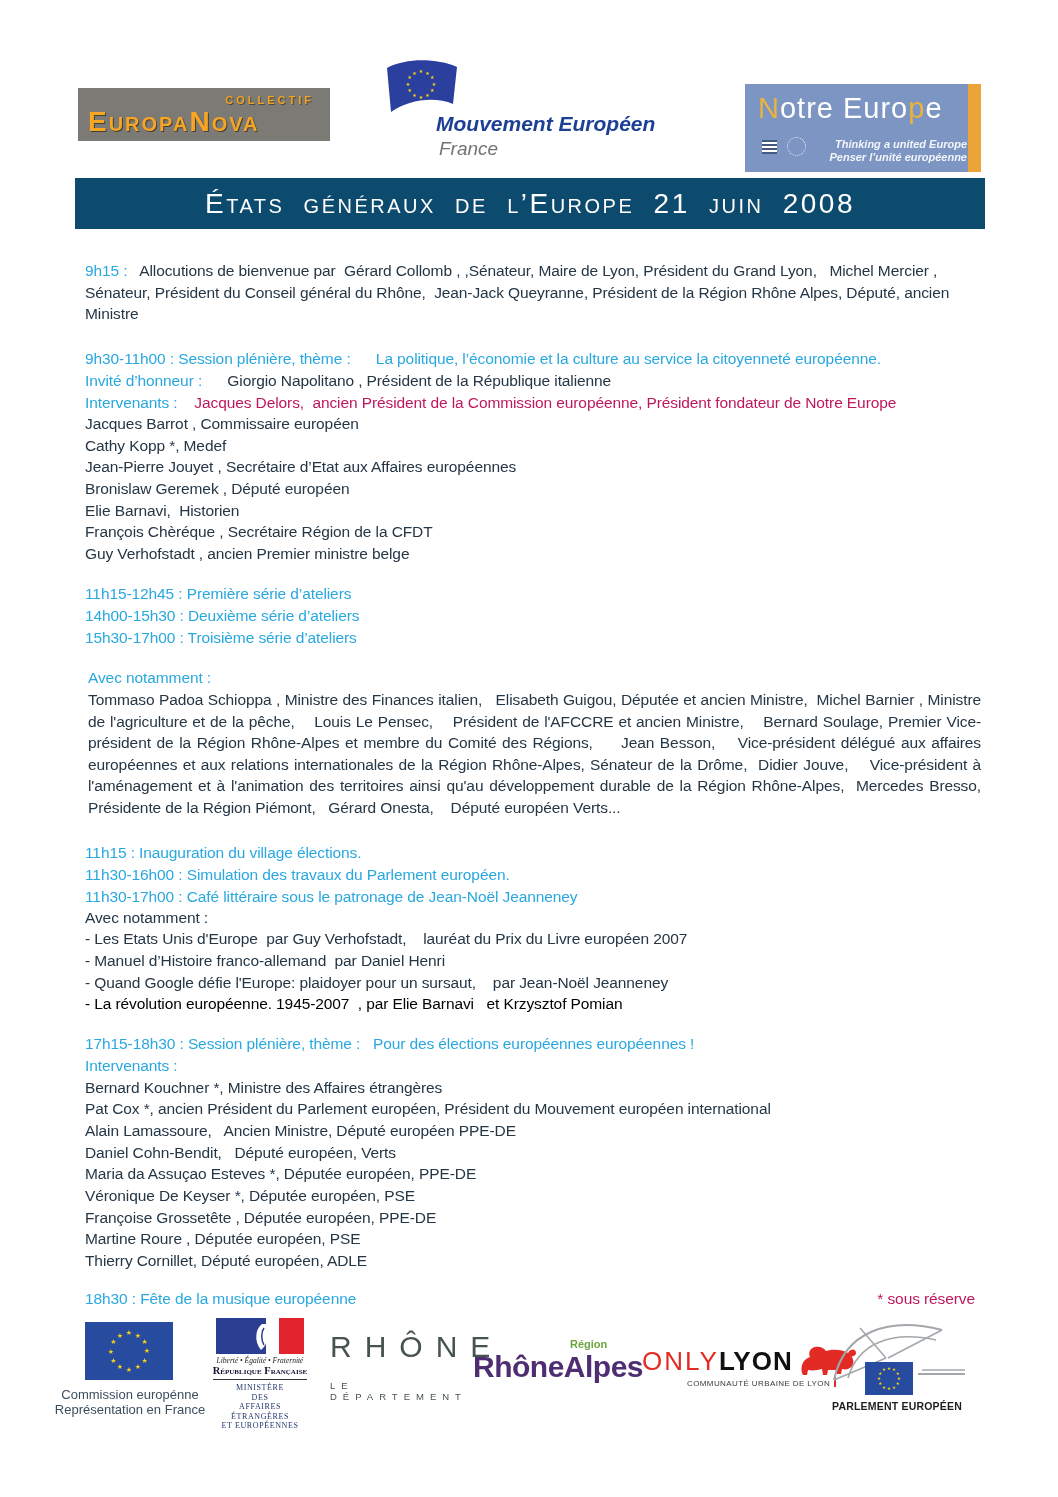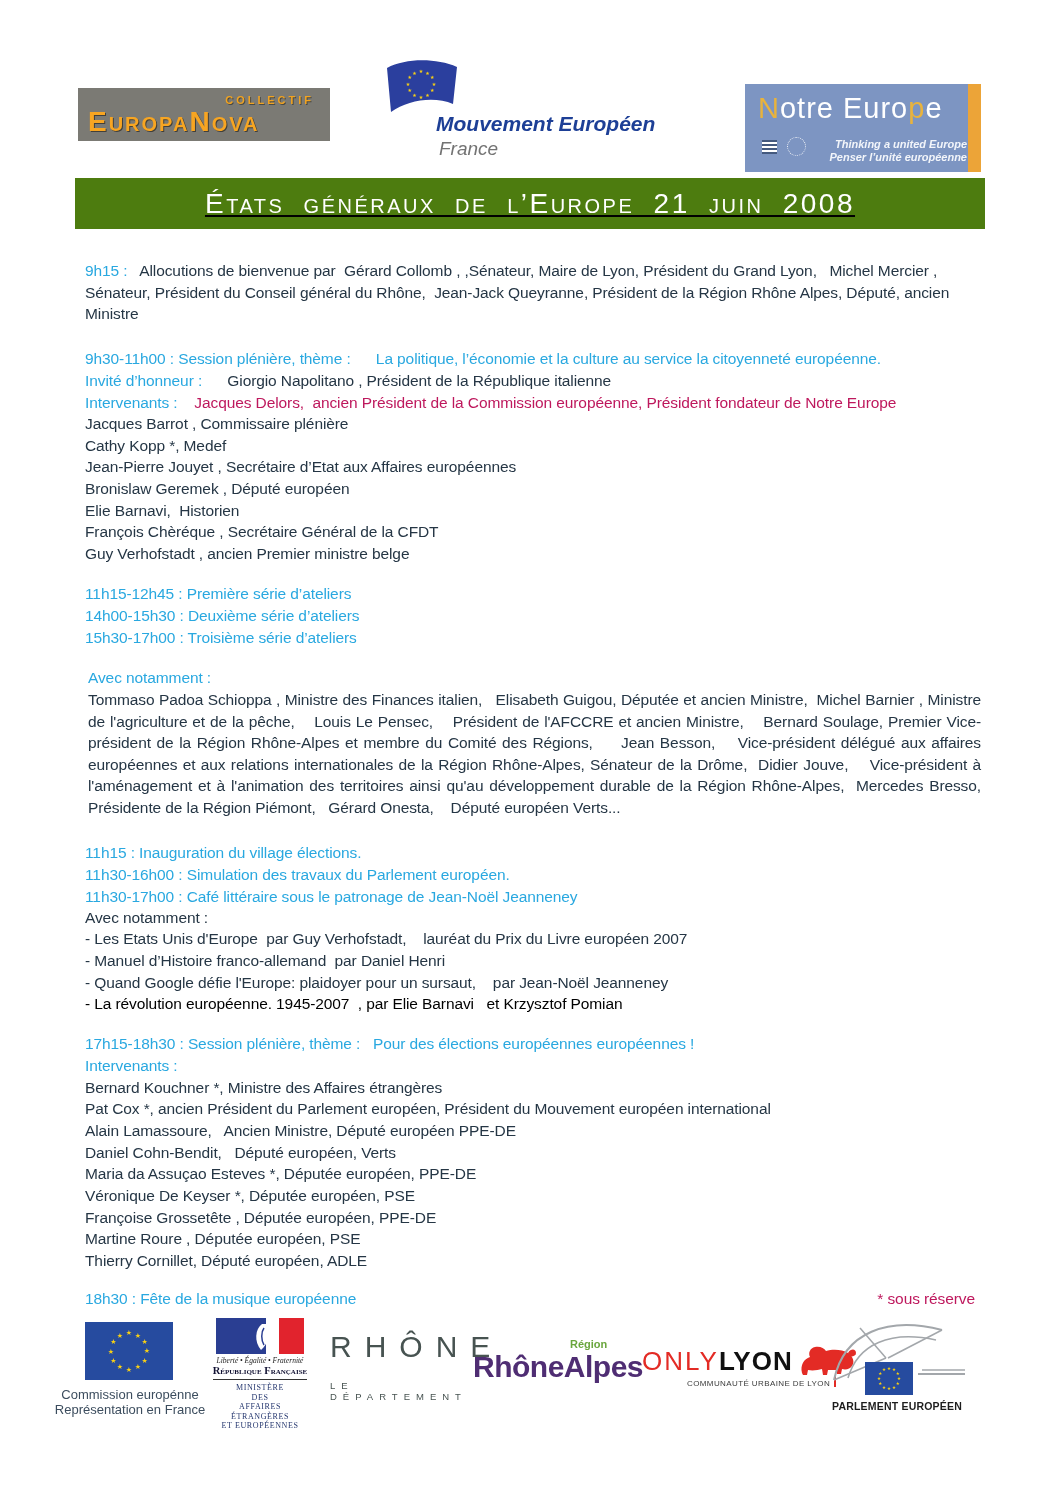--- a/index.html
+++ b/index.html
@@ -141,35 +141,35 @@
     <div class="ne-bar"></div>
     <div class="ne-name"><span class="gold">N</span><span>otre Euro</span><span class="gold">p</span><span>e</span></div>
     <div class="ne-lines-icon"></div>
     <div class="ne-dotcircle"></div>
     <div class="ne-tagline">
       <div>Thinking a united Europe</div>
       <div>Penser l’unité européenne</div>
     </div>
   </div>
 
-  <div class="banner" style="background: #4d7c0f; text-decoration: underline;">
+  <div class="banner" style="background: #0c4a6e;">
     <div class="banner-title">États généraux de l’Europe 21 juin 2008</div>
   </div>
 
   <div class="program">
       <div class="pline para" style="top: 260px; width: 900px;"><span style="color: rgb(41, 168, 224);">9h15 :</span><span style="color: rgb(37, 54, 69);">   Allocutions de bienvenue par  Gérard Collomb , ,Sénateur, Maire de Lyon, Président du Grand Lyon,   Michel Mercier , Sénateur, Président du Conseil général du Rhône,  Jean-Jack Queyranne, Président de la Région Rhône Alpes, Député, ancien Ministre</span></div>
       <div class="pline" style="top: 348px;"><span style="color: rgb(41, 168, 224);">9h30-11h00 : Session plénière, thème :      La politique, l’économie et la culture au service la citoyenneté européenne.</span></div>
       <div class="pline" style="top: 370px;"><span style="color: rgb(41, 168, 224);">Invité d’honneur :</span><span style="color: rgb(37, 54, 69);">      Giorgio Napolitano , Président de la République italienne</span></div>
       <div class="pline" style="top: 392px;"><span style="color: rgb(41, 168, 224);">Intervenants :</span><span style="color: #be185d;">    Jacques Delors,  ancien Président de la Commission européenne, Président fondateur de Notre Europe</span></div>
-      <div class="pline" style="top: 413px;"><span style="color: rgb(37, 54, 69);">Jacques Barrot , Commissaire plénière</span></div>
+      <div class="pline" style="top: 413px;"><span style="color: rgb(37, 54, 69);">Jacques Barrot , Commissaire européen</span></div>
       <div class="pline" style="top: 435px;"><span style="color: rgb(37, 54, 69);">Cathy Kopp *, Medef</span></div>
       <div class="pline" style="top: 456px;"><span style="color: rgb(37, 54, 69);">Jean-Pierre Jouyet , Secrétaire d’Etat aux Affaires européennes</span></div>
       <div class="pline" style="top: 478px;"><span style="color: rgb(37, 54, 69);">Bronislaw Geremek , Député européen</span></div>
       <div class="pline" style="top: 500px;"><span style="color: rgb(37, 54, 69);">Elie Barnavi,  Historien</span></div>
-      <div class="pline" style="top: 521px;"><span style="color: rgb(37, 54, 69);">François Chèréque , Secrétaire Général de la CFDT</span></div>
+      <div class="pline" style="top: 521px;"><span style="color: rgb(37, 54, 69);">François Chèréque , Secrétaire Région de la CFDT</span></div>
       <div class="pline" style="top: 543px;"><span style="color: rgb(37, 54, 69);">Guy Verhofstadt , ancien Premier ministre belge</span></div>
       <div class="pline" style="top: 583px;"><span style="color: rgb(41, 168, 224); margin-top: 36px;">11h15-12h45 : Première série d’ateliers</span></div>
       <div class="pline" style="top: 605px;"><span style="color: rgb(41, 168, 224);">14h00-15h30 : Deuxième série d’ateliers</span></div>
       <div class="pline" style="top: 627px;"><span style="color: rgb(41, 168, 224);">15h30-17h00 : Troisième série d’ateliers</span></div>
       <div class="pline" style="top: 667px; left: 88px;"><span style="color: rgb(41, 168, 224);">Avec notamment :</span></div>
       <div class="pline para justify" style="top: 689px; left: 88px; width: 893px;"><span style="color: rgb(37, 54, 69);">Tommaso Padoa Schioppa , Ministre des Finances italien,   Elisabeth Guigou, Députée et ancien Ministre,  Michel Barnier , Ministre de l'agriculture et de la pêche,    Louis Le Pensec,    Président de l'AFCCRE et ancien Ministre,    Bernard Soulage, Premier Vice-président de la Région Rhône-Alpes et membre du Comité des Régions,     Jean Besson,    Vice-président délégué aux affaires européennes et aux relations internationales de la Région Rhône-Alpes, Sénateur de la Drôme,  Didier Jouve,    Vice-président à l'aménagement et à l'animation des territoires ainsi qu'au développement durable de la Région Rhône-Alpes,  Mercedes Bresso,    Présidente de la Région Piémont,   Gérard Onesta,    Député européen Verts...</span></div>
       <div class="pline" style="top: 842px;"><span style="color: rgb(41, 168, 224);">11h15 : Inauguration du village élections.</span></div>
       <div class="pline" style="top: 864px;"><span style="color: rgb(41, 168, 224);">11h30-16h00 : Simulation des travaux du Parlement européen.</span></div>
       <div class="pline" style="top: 886px;"><span style="color: rgb(41, 168, 224);">11h30-17h00 : Café littéraire sous le patronage de Jean-Noël Jeanneney</span></div>
       <div class="pline" style="top: 907px;"><span style="color: rgb(37, 54, 69);">Avec notamment :</span></div>

